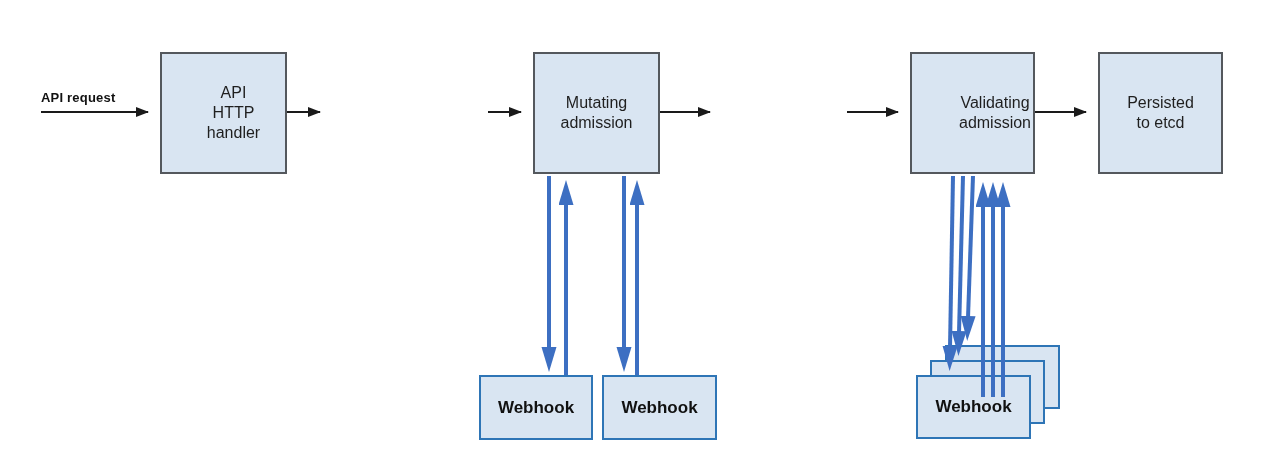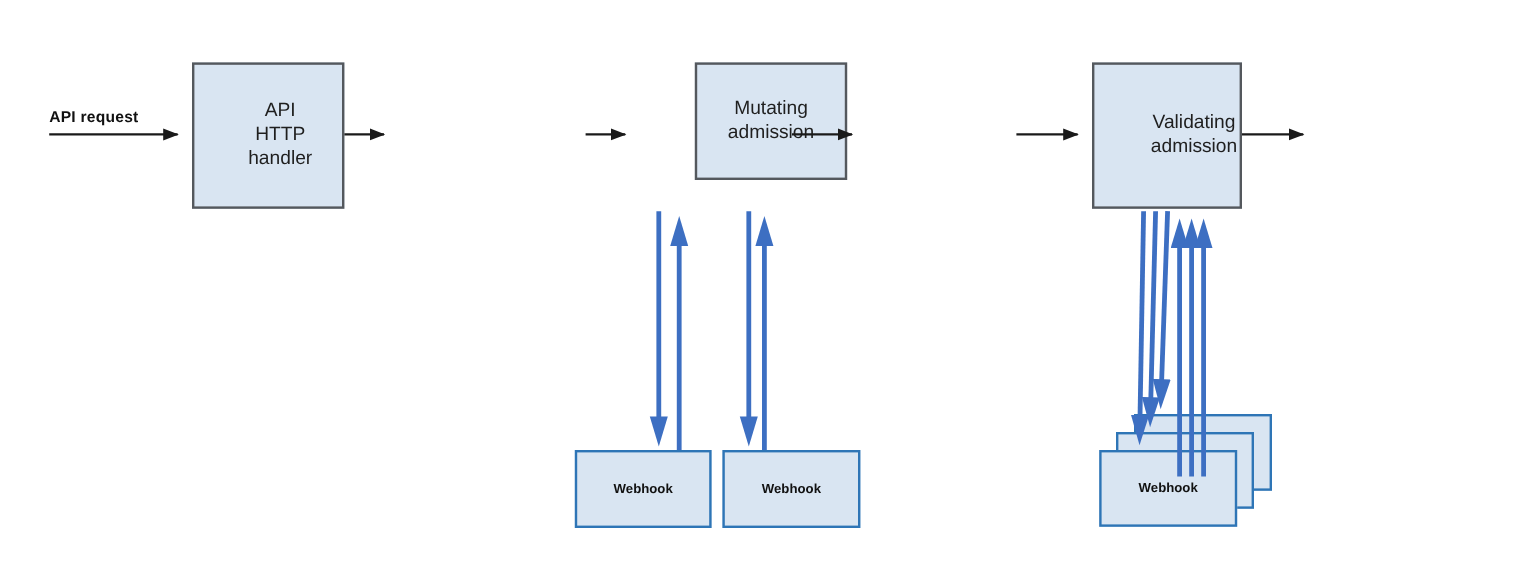--- a/index.html
+++ b/index.html
@@ -22,21 +22,21 @@
     white-space:pre-line;
   }
   .webhook{
     position:absolute;
     background:#d9e5f2;
     border:2px solid #2e75b6;
     box-sizing:border-box;
     display:flex;align-items:center;justify-content:center;
     text-align:center;
     color:#111111;
-    font-size:11px;font-weight:700;
+    font-size:17px;font-weight:700;
     white-space:pre-line;
   }
   .input-label{
     position:absolute;
     left:41px;top:90px;
     font-size:13px;font-weight:600;
     color:#111111;
     letter-spacing:0.2px;
   }
   svg.arrows{position:absolute;left:0;top:0;pointer-events:none;}
@@ -44,27 +44,29 @@
 </head>
 <body>
 
 <div class="canvas">
 
   <div class="node" style="left:160px;top:52px;width:127px;height:122px;padding-left:20px;">API
 HTTP
 handler</div>
 
 
-  <div class="node" style="left:533px;top:52px;width:127px;height:98px;margin-left:46px;">Mutating
+  <div class="node" style="left:533px;top:52px;width:127px;height:122px;">Mutating
 admission</div>
 
 
   <div class="node" style="left:910px;top:52px;width:125px;height:122px;padding-left:45px;">Validating
 admission</div>
 
+  <div class="node" style="left:1098px;top:52px;width:125px;height:122px;">Persisted
+to etcd</div>
 
   <div class="webhook" style="left:479px;top:375px;width:114px;height:65px;">Webhook</div>
 
   <div class="webhook" style="left:602px;top:375px;width:115px;height:65px;">Webhook</div>
 
   <div class="webhook" style="left:945px;top:345px;width:115px;height:64px;"></div>
 
   <div class="webhook" style="left:930px;top:360px;width:115px;height:64px;"></div>
 
   <div class="webhook" style="left:916px;top:375px;width:115px;height:64px;">Webhook</div>

